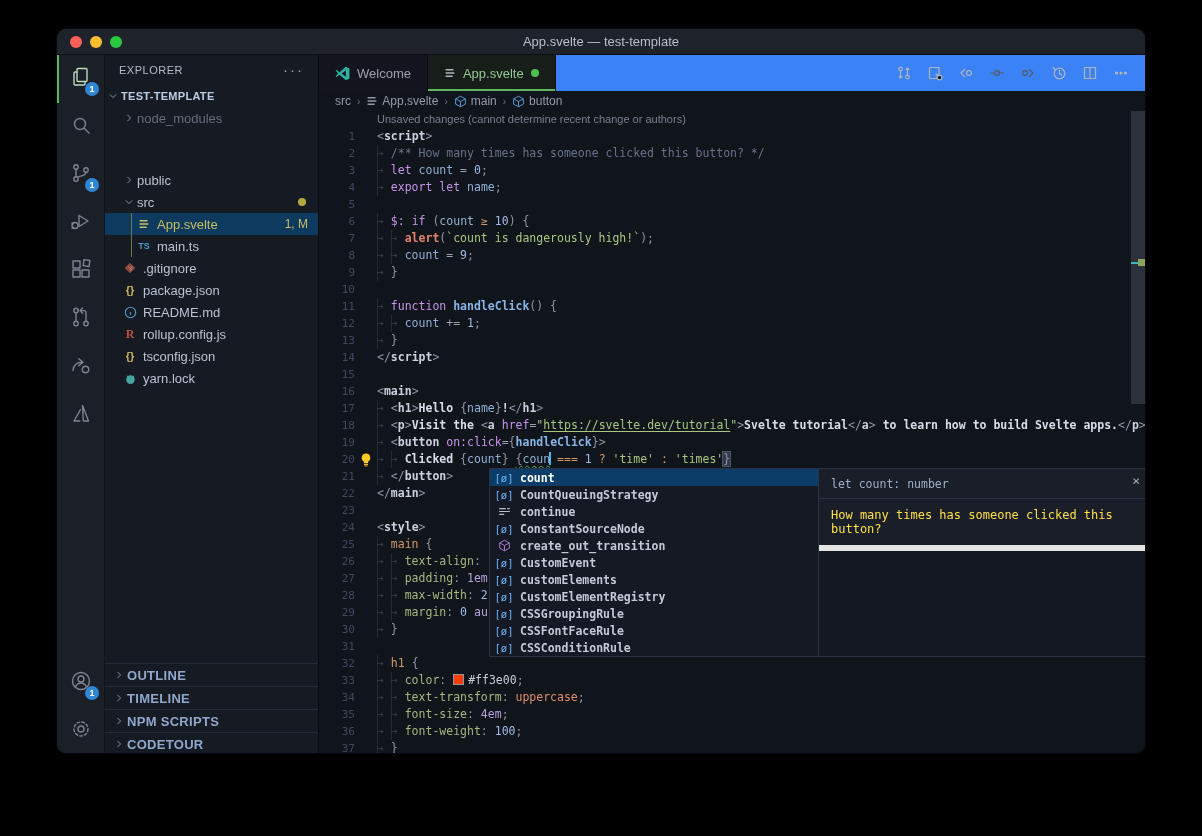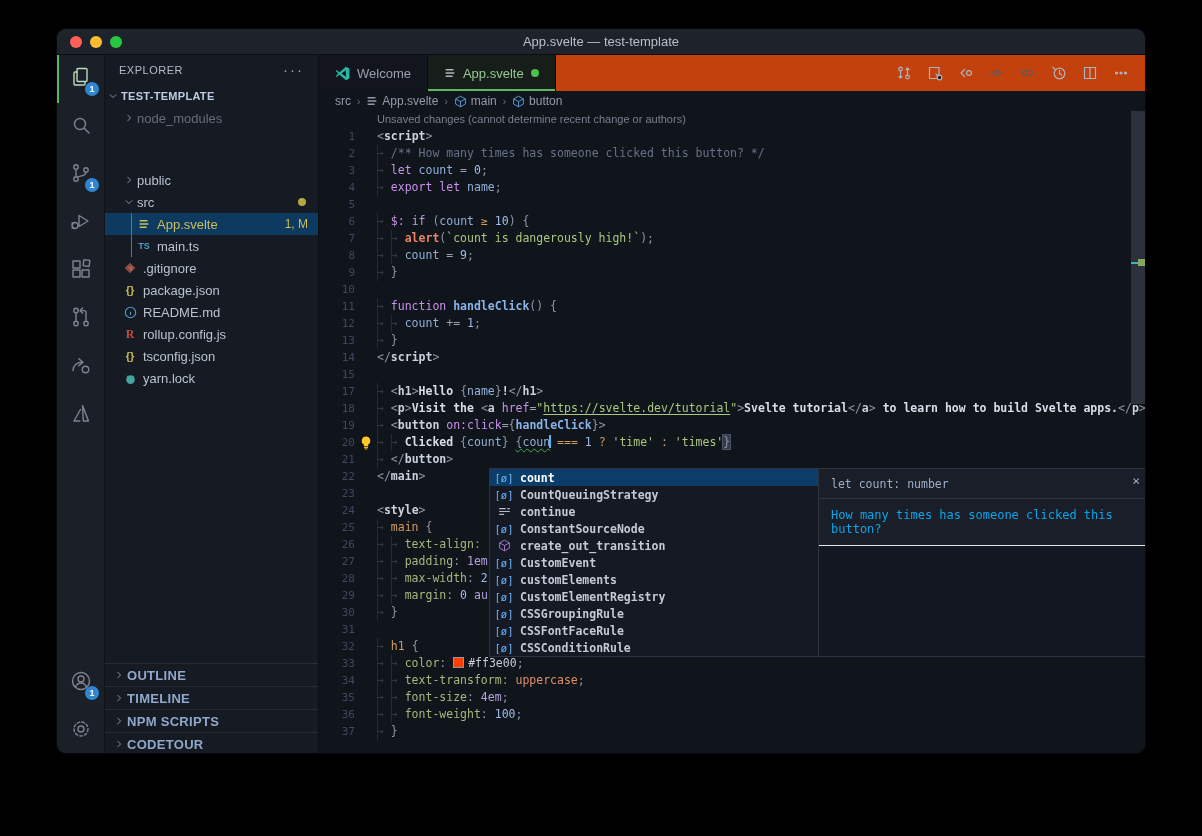--- a/index.html
+++ b/index.html
@@ -34,21 +34,21 @@
   .tree-badge{margin-left:auto;margin-right:10px;font-size:12px;color:#c9be5e;}
   .dot-badge{margin-left:auto;margin-right:12px;width:8px;height:8px;border-radius:50%;background:#b3a83f;}
   .tguide{position:absolute;left:26px;top:0;bottom:0;width:1px;background:#6d7747;}
   .root-row{font-weight:bold;font-size:11px;color:#bdcbe4;letter-spacing:.3px;}
   .sec-row{height:22px;border-top:1px solid #262b35;display:flex;align-items:center;padding:0 6px;color:#8fa8cc;font-weight:bold;font-size:13px;letter-spacing:.3px;flex:none;}
   .ts-ico{color:#4f9cc8;font-size:9px;font-weight:bold;}
   .json-ico{color:#c9b958;font-size:11px;font-weight:bold;}
   .rollup-ico{color:#c0503c;font-size:12px;font-weight:bold;font-family:"Liberation Serif",serif;}
   
   .editor-col{flex:1;display:flex;flex-direction:column;background:#10141b;min-width:0;}
-  .tabbar{height:36px;background:#c2410c;display:flex;align-items:stretch;flex:none;}
+  .tabbar{height:36px;background:#3b82f6;display:flex;align-items:stretch;flex:none;}
   .tab{display:flex;align-items:center;gap:7px;padding:0 16px;font-size:13px;color:#9aa1ac;background:#12151d;border-right:1px solid #090b10;position:relative;}
   .tab.active{background:#171d18;color:#93c893;}
   .tab.active::after{content:"";position:absolute;left:0;right:0;bottom:0;height:2px;background:#5fb762;}
   .mod-dot{width:8px;height:8px;border-radius:50%;background:#4cc04c;}
   .tab-actions{margin-left:auto;display:flex;align-items:center;gap:15px;padding-right:16px;color:#aeb4bf;}
   .tab-actions .disabled{color:#565c66;}
   .breadcrumb{height:20px;display:flex;align-items:center;gap:6px;padding-left:16px;font-size:12px;color:#939aa9;background:#10141b;flex:none;}
   .bc-item{display:flex;align-items:center;gap:4px;}
   .bc-sep{color:#6a7180;font-size:10px;}
   
@@ -72,21 +72,21 @@
   
   .suggest{position:absolute;left:170px;top:357px;height:189px;display:flex;z-index:5;}
   .sg-list{width:330px;background:#141924;border:1px solid #2b3342;overflow:hidden;box-sizing:border-box;}
   .sg-row{height:17px;display:flex;align-items:center;gap:6px;padding:0 4px;color:#c3cad6;font-weight:bold;font-family:"DejaVu Sans Mono",monospace;font-size:11.5px;}
   .sg-row.selected{background:#0b3d68;color:#fff;}
   .sg-icon{width:20px;flex:none;display:flex;justify-content:center;align-items:center;}
   .sg-icon.var-ico{color:#6cb6ff;font-size:10.5px;font-weight:normal;}
   .sg-docs{width:331px;background:#191e29;border:1px solid #2b3342;border-left:none;display:flex;flex-direction:column;position:relative;box-sizing:border-box;}
   .sg-sig{padding:8px 12px 7px;color:#9fb0c6;font-size:11.5px;font-family:"DejaVu Sans Mono",monospace;}
   .sg-div{height:1px;background:#2b3342;}
-  .sg-desc{padding:9px 12px;color:#0ea5e9;font-size:12px;border-bottom:1px solid #e5e5e5;}
+  .sg-desc{padding:9px 12px;color:#fde047;font-size:12px;border-bottom:6px solid #e5e5e5;}
   .sg-rest{flex:1;background:#131722;}
   .sg-close{position:absolute;top:4px;right:9px;color:#aab0ba;font-size:13px;cursor:default;}
   
   .overview{position:absolute;top:0;right:0;width:14px;height:100%;}
   .ov-thumb{position:absolute;top:0;right:0;width:14px;height:293px;background:rgba(118,126,142,.28);}
   .ov-line{position:absolute;top:151px;left:0;width:14px;height:2px;background:#3fb6bb;}
   .ov-sq{position:absolute;top:148px;right:0;width:7px;height:7px;background:#87a55e;}
 </style>
 </head>
 <body>
@@ -435,20 +435,21 @@
             <div class="code-row"><span class="ln">6</span><span class="gslot"></span><span class="lc"><span class="tab-ch">→</span><span class="tk-kw">$:</span><span class="tk-pl"> </span><span class="tk-kw">if</span><span class="tk-pt"> (</span><span class="tk-var">count</span><span class="tk-orange"> ≥ </span><span class="tk-num">10</span><span class="tk-pt">) {</span></span></div>
             <div class="code-row"><span class="ln">7</span><span class="gslot"></span><span class="lc"><span class="tab-ch">→</span><span class="tab-ch">→</span><span class="tk-fn">alert</span><span class="tk-pt">(</span><span class="tk-str">`count is dangerously high!`</span><span class="tk-pt">);</span></span></div>
             <div class="code-row"><span class="ln">8</span><span class="gslot"></span><span class="lc"><span class="tab-ch">→</span><span class="tab-ch">→</span><span class="tk-var">count</span><span class="tk-op"> = </span><span class="tk-num">9</span><span class="tk-pt">;</span></span></div>
             <div class="code-row"><span class="ln">9</span><span class="gslot"></span><span class="lc"><span class="tab-ch">→</span><span class="tk-pt">}</span></span></div>
             <div class="code-row"><span class="ln">10</span><span class="gslot"></span><span class="lc"><span class="tab-ch"></span></span></div>
             <div class="code-row"><span class="ln">11</span><span class="gslot"></span><span class="lc"><span class="tab-ch">→</span><span class="tk-kw">function</span><span class="tk-pl"> </span><span class="tk-fnb">handleClick</span><span class="tk-pt">() {</span></span></div>
             <div class="code-row"><span class="ln">12</span><span class="gslot"></span><span class="lc"><span class="tab-ch">→</span><span class="tab-ch">→</span><span class="tk-var">count</span><span class="tk-op"> += </span><span class="tk-num">1</span><span class="tk-pt">;</span></span></div>
             <div class="code-row"><span class="ln">13</span><span class="gslot"></span><span class="lc"><span class="tab-ch">→</span><span class="tk-pt">}</span></span></div>
             <div class="code-row"><span class="ln">14</span><span class="gslot"></span><span class="lc"><span class="tk-pt">&lt;/</span><span class="tk-tagw">script</span><span class="tk-pt">&gt;</span></span></div>
             <div class="code-row"><span class="ln">15</span><span class="gslot"></span><span class="lc"></span></div>
+            <div class="code-row"><span class="ln">16</span><span class="gslot"></span><span class="lc"><span class="tk-pt">&lt;</span><span class="tk-tagw">main</span><span class="tk-pt">&gt;</span></span></div>
             <div class="code-row"><span class="ln">17</span><span class="gslot"></span><span class="lc"><span class="tab-ch">→</span><span class="tk-pt">&lt;</span><span class="tk-tagw">h1</span><span class="tk-pt">&gt;</span><span class="tk-txt">Hello </span><span class="tk-pt">{</span><span class="tk-var">name</span><span class="tk-pt">}</span><span class="tk-txt">!</span><span class="tk-pt">&lt;/</span><span class="tk-tagw">h1</span><span class="tk-pt">&gt;</span></span></div>
             <div class="code-row"><span class="ln">18</span><span class="gslot"></span><span class="lc"><span class="tab-ch">→</span><span class="tk-pt">&lt;</span><span class="tk-tagw">p</span><span class="tk-pt">&gt;</span><span class="tk-txt">Visit the </span><span class="tk-pt">&lt;</span><span class="tk-tagw">a</span><span class="tk-pl"> </span><span class="tk-attr">href</span><span class="tk-op">=</span><span class="tk-str">"</span><span class="tk-link">https://svelte.dev/tutorial</span><span class="tk-str">"</span><span class="tk-pt">&gt;</span><span class="tk-txt">Svelte tutorial</span><span class="tk-pt">&lt;/</span><span class="tk-tagw">a</span><span class="tk-pt">&gt;</span><span class="tk-txt"> to learn how to build Svelte apps.</span><span class="tk-pt">&lt;/</span><span class="tk-tagw">p</span><span class="tk-pt">&gt;</span></span></div>
             <div class="code-row"><span class="ln">19</span><span class="gslot"></span><span class="lc"><span class="tab-ch">→</span><span class="tk-pt">&lt;</span><span class="tk-tagw">button</span><span class="tk-pl"> </span><span class="tk-attr">on:click</span><span class="tk-op">=</span><span class="tk-pt">{</span><span class="tk-fnb">handleClick</span><span class="tk-pt">}&gt;</span></span></div>
             <div class="code-row"><span class="ln">20</span><span class="gslot"><svg width="12" height="14" viewBox="0 0 14 16">
                   <path fill="#ffca28" d="M7 .5a5 5 0 0 0-2.5 9.3v1.7h5V9.8A5 5 0 0 0 7 .5Z"></path>
                   <rect x="4.6" y="12.3" width="4.8" height="1.4" fill="#ffca28"></rect>
                   <rect x="5.3" y="14.2" width="3.4" height="1.3" fill="#e6a117"></rect>
                 </svg></span><span class="lc"><span class="tab-ch">→</span><span class="tab-ch">→</span><span class="tk-txt">Clicked </span><span class="tk-pt">{</span><span class="tk-var">count</span><span class="tk-pt">}</span><span class="tk-pl"> </span><span class="tk-pt squig">{</span><span class="tk-var squig">coun</span><span class="caret"></span><span class="tk-orange"> === </span><span class="tk-num">1</span><span class="tk-orange"> ? </span><span class="tk-str">'time'</span><span class="tk-orange"> : </span><span class="tk-str">'times'</span><span class="tk-pt brkt">}</span></span></div>
             <div class="code-row"><span class="ln">21</span><span class="gslot"></span><span class="lc"><span class="tab-ch">→</span><span class="tk-pt">&lt;/</span><span class="tk-tagw">button</span><span class="tk-pt">&gt;</span></span></div>
             <div class="code-row"><span class="ln">22</span><span class="gslot"></span><span class="lc"><span class="tk-pt">&lt;/</span><span class="tk-tagw">main</span><span class="tk-pt">&gt;</span></span></div>

